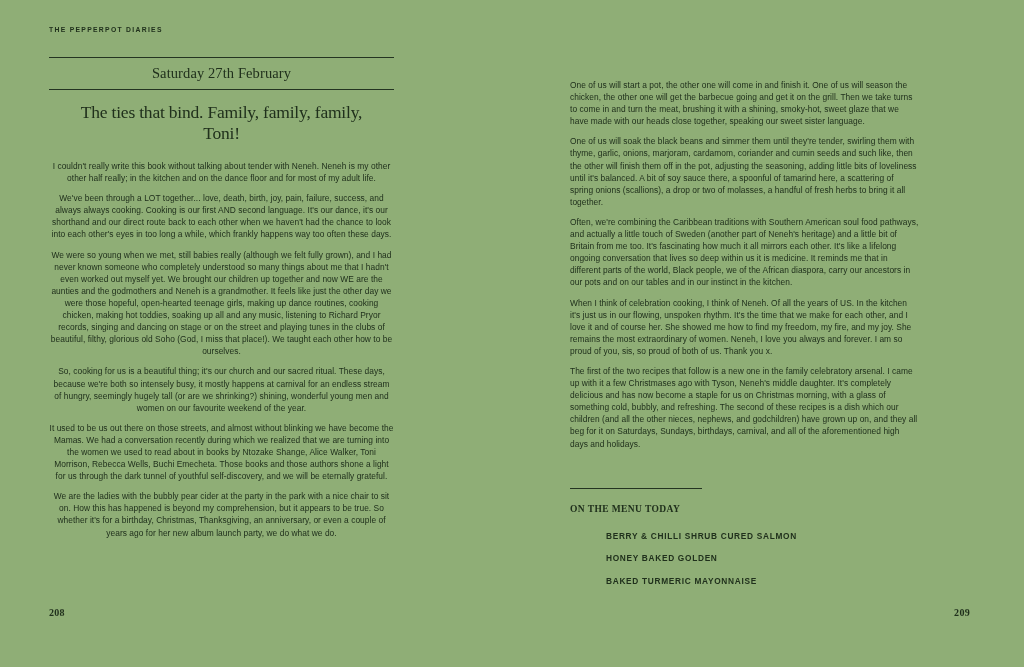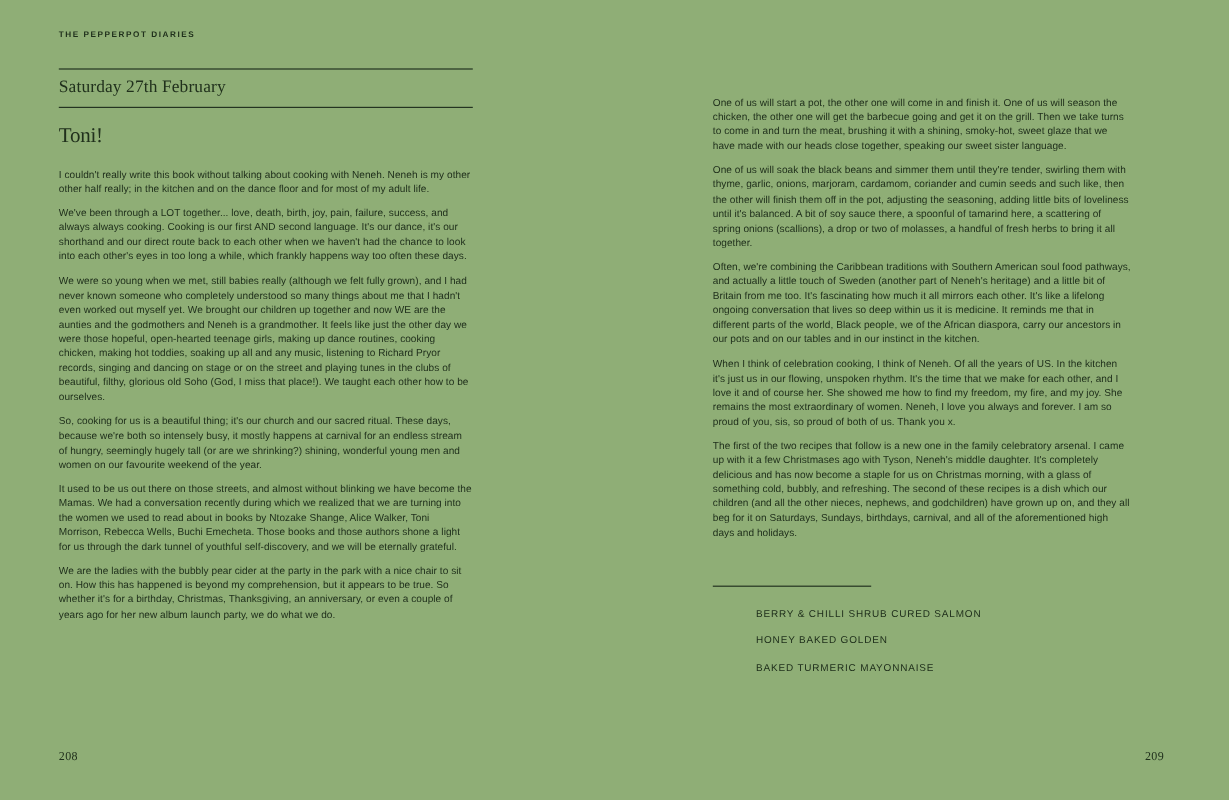--- a/index.html
+++ b/index.html
@@ -7,22 +7,22 @@
     width:1024px;height:667px;position:relative;overflow:hidden;
     background:#8FAE76;
     color:#20301C;
     font-family:"Liberation Sans",sans-serif;
     -webkit-font-smoothing:antialiased;
   }
   .running-header{
     position:absolute;left:49px;top:26px;
     font-size:6.8px;font-weight:700;letter-spacing:1.3px;
   }
-  .left-col{position:absolute;left:49px;top:57px;width:345px;}
-  .right-col{position:absolute;left:594px;top:63px;width:349px;}
+  .left-col{position:absolute;left:49px;top:57px;width:345px;text-align:center;}
+  .right-col{position:absolute;left:570px;top:63px;width:349px;}
   hr.rule{border:none;border-top:1px solid #243421;margin:0;height:0;}
   .date{
     font-family:"Liberation Serif",serif;
     font-size:14.5px;font-weight:400;
     margin:7px 0 7px 0;letter-spacing:0.1px;
   }
   .title{
     font-family:"Liberation Serif",serif;
     font-size:17.5px;line-height:21px;font-weight:500;
     letter-spacing:-0.2px;
@@ -36,68 +36,70 @@
   }
   .menu-block{margin-top:38px;}
   .menu-rule{width:132px;}
   .menu-heading{
     font-family:"Liberation Serif",serif;
     font-size:9.5px;font-weight:700;letter-spacing:0.4px;
     margin:15px 0 0 0;
   }
   ul.menu-list{list-style:none;margin:17px 0 0 0;padding:0;}
   ul.menu-list li{
-    font-size:8.3px;font-weight:400;letter-spacing:0.7px;
+    font-size:8.3px;font-weight:700;letter-spacing:0.7px;
     margin:0 0 12.5px 0;white-space:nowrap;padding-left:36px;
   }
   .page-number{
-    position:absolute;top:625px;
+    position:absolute;top:607px;
     font-family:"Liberation Serif",serif;
-    font-size:10px;letter-spacing:0.3px;
+    font-size:10px;letter-spacing:0.3px;font-weight:bold;
   }
   .page-number.pn-left{left:49px;}
   .page-number.pn-right{right:54px;text-align:center;}
 </style>
 </head>
 <body>
 
 <div>
 
   <header class="running-header">THE PEPPERPOT DIARIES</header>
 
   <section class="left-col">
     <hr class="rule">
     <h2 class="date">Saturday 27th February</h2>
     <hr class="rule">
 
     <h1 class="title">
+      <span class="title-line">The ties that bind. Family, family, family,</span>
       <span class="title-line">Toni!</span>
     </h1>
 
     <div class="body">
-      <p class="para">I couldn't really write this book without talking about cooking with Neneh. Neneh is my other other half really; in the kitchen and on the dance floor and for most of my adult life.</p>
+      <p class="para">I couldn't really write this book without talking about tender with Neneh. Neneh is my other other half really; in the kitchen and on the dance floor and for most of my adult life.</p>
       <p class="para">We've been through a LOT together... love, death, birth, joy, pain, failure, success, and always always cooking. Cooking is our first AND second language. It's our dance, it's our shorthand and our direct route back to each other when we haven't had the chance to look into each other's eyes in too long a while, which frankly happens way too often these days.</p>
       <p class="para">We were so young when we met, still babies really (although we felt fully grown), and I had never known someone who completely understood so many things about me that I hadn't even worked out myself yet. We brought our children up together and now WE are the aunties and the godmothers and Neneh is a grandmother. It feels like just the other day we were those hopeful, open-hearted teenage girls, making up dance routines, cooking chicken, making hot toddies, soaking up all and any music, listening to Richard Pryor records, singing and dancing on stage or on the street and playing tunes in the clubs of beautiful, filthy, glorious old Soho (God, I miss that place!). We taught each other how to be ourselves.</p>
       <p class="para">So, cooking for us is a beautiful thing; it's our church and our sacred ritual. These days, because we're both so intensely busy, it mostly happens at carnival for an endless stream of hungry, seemingly hugely tall (or are we shrinking?) shining, wonderful young men and women on our favourite weekend of the year.</p>
       <p class="para">It used to be us out there on those streets, and almost without blinking we have become the Mamas. We had a conversation recently during which we realized that we are turning into the women we used to read about in books by Ntozake Shange, Alice Walker, Toni Morrison, Rebecca Wells, Buchi Emecheta. Those books and those authors shone a light for us through the dark tunnel of youthful self-discovery, and we will be eternally grateful.</p>
       <p class="para">We are the ladies with the bubbly pear cider at the party in the park with a nice chair to sit on. How this has happened is beyond my comprehension, but it appears to be true. So whether it's for a birthday, Christmas, Thanksgiving, an anniversary, or even a couple of years ago for her new album launch party, we do what we do.</p>
     </div>
   </section>
 
   <section class="right-col">
     <div class="body">
       <p class="para">One of us will start a pot, the other one will come in and finish it. One of us will season the chicken, the other one will get the barbecue going and get it on the grill. Then we take turns to come in and turn the meat, brushing it with a shining, smoky-hot, sweet glaze that we have made with our heads close together, speaking our sweet sister language.</p>
       <p class="para">One of us will soak the black beans and simmer them until they're tender, swirling them with thyme, garlic, onions, marjoram, cardamom, coriander and cumin seeds and such like, then the other will finish them off in the pot, adjusting the seasoning, adding little bits of loveliness until it's balanced. A bit of soy sauce there, a spoonful of tamarind here, a scattering of spring onions (scallions), a drop or two of molasses, a handful of fresh herbs to bring it all together.</p>
       <p class="para">Often, we're combining the Caribbean traditions with Southern American soul food pathways, and actually a little touch of Sweden (another part of Neneh's heritage) and a little bit of Britain from me too. It's fascinating how much it all mirrors each other. It's like a lifelong ongoing conversation that lives so deep within us it is medicine. It reminds me that in different parts of the world, Black people, we of the African diaspora, carry our ancestors in our pots and on our tables and in our instinct in the kitchen.</p>
       <p class="para">When I think of celebration cooking, I think of Neneh. Of all the years of US. In the kitchen it's just us in our flowing, unspoken rhythm. It's the time that we make for each other, and I love it and of course her. She showed me how to find my freedom, my fire, and my joy. She remains the most extraordinary of women. Neneh, I love you always and forever. I am so proud of you, sis, so proud of both of us. Thank you x.</p>
       <p class="para">The first of the two recipes that follow is a new one in the family celebratory arsenal. I came up with it a few Christmases ago with Tyson, Neneh's middle daughter. It's completely delicious and has now become a staple for us on Christmas morning, with a glass of something cold, bubbly, and refreshing. The second of these recipes is a dish which our children (and all the other nieces, nephews, and godchildren) have grown up on, and they all beg for it on Saturdays, Sundays, birthdays, carnival, and all of the aforementioned high days and holidays.</p>
     </div>
 
     <div class="menu-block">
       <hr class="rule menu-rule">
+      <h3 class="menu-heading">ON THE MENU TODAY</h3>
       <ul class="menu-list">
         <li>BERRY &amp; CHILLI SHRUB CURED SALMON</li>
         <li>HONEY BAKED GOLDEN</li>
         <li>BAKED TURMERIC MAYONNAISE</li>
       </ul>
     </div>
   </section>
 
   <div class="page-number pn-left">208</div>
   <div class="page-number pn-right">209</div>

